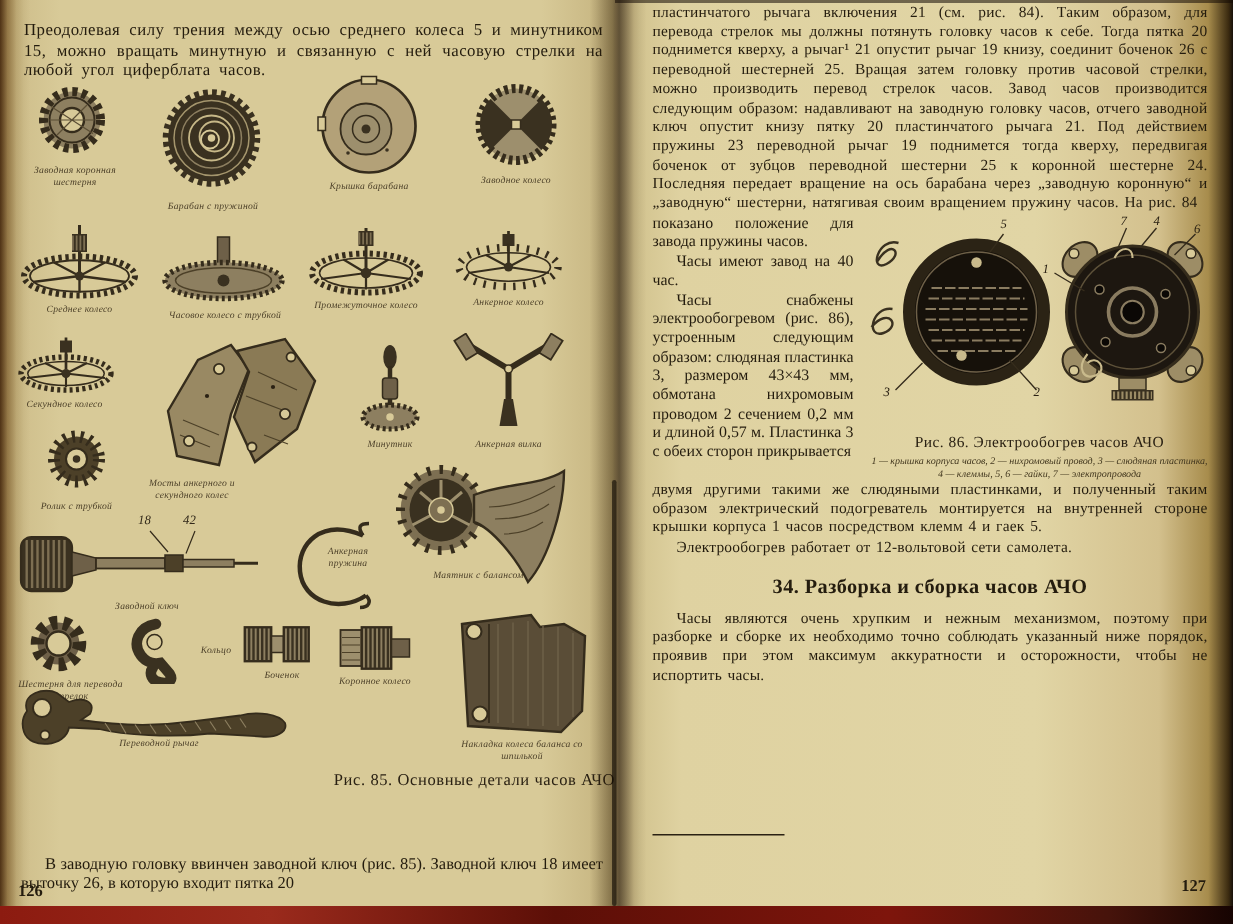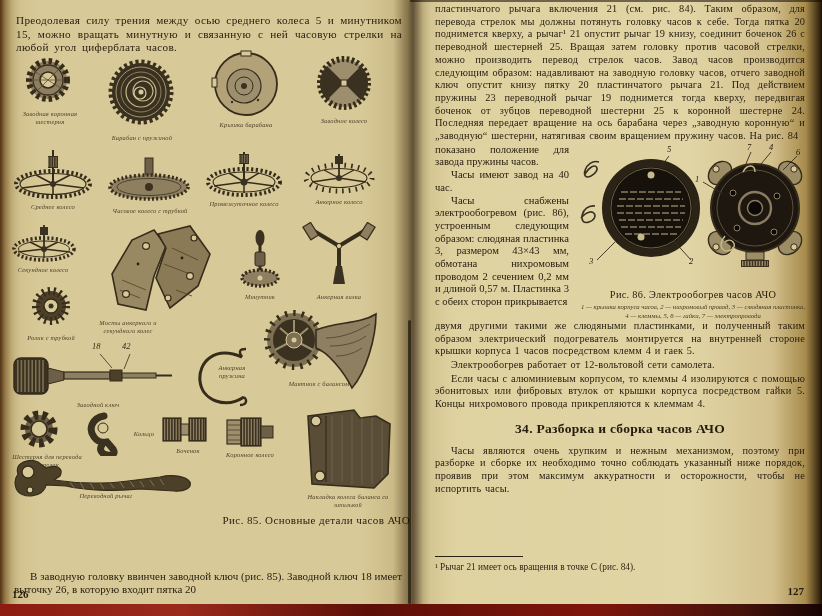--- a/index.html
+++ b/index.html
@@ -329,27 +329,25 @@
           <span class="callout" style="left:194px;top:-2px">4</span>
           <span class="callout" style="left:221px;top:3px">6</span>
           <span class="callout" style="left:120px;top:30px">1</span>
           <div class="fig86cap">Рис. 86. Электрообогрев часов АЧО</div>
           <div class="fig86leg">1 — крышка корпуса часов, 2 — нихромовый провод, 3 — слюдяная пластинка, 4 — клеммы, 5, 6 — гайки, 7 — электропровода</div>
         </div>
       </div>
 
       <p class="bodytext">двумя другими такими же слюдяными пластинками, и полученный таким образом электрический подогреватель монтируется на внутренней стороне крышки корпуса 1 часов посредством клемм 4 и гаек 5.</p>
       <p class="bodytext ind">Электрообогрев работает от 12-вольтовой сети самолета.</p>
-      <p class="bodytext ind">Если часы с алюминиевым корпусом, то клеммы 4 изолируются с помощью эбонитовых или фибровых втулок от крышки корпуса посредством гайки 5. Концы нихромового провода прикрепляются к клеммам 4.</p>
       <div class="heading">34. Разборка и сборка часов АЧО</div>
       <p class="bodytext ind">Часы являются очень хрупким и нежным механизмом, поэтому при разборке и сборке их необходимо точно соблюдать указанный ниже порядок, проявив при этом максимум аккуратности и осторожности, чтобы не испортить часы.</p>
     </div>
 
     <div class="fnrule"></div>
-    <div class="footnote">¹ Рычаг 21 имеет ось вращения в точке С (рис. 84).</div>
     <div class="pagenum" style="right:18px;top:585px">127</div>
   </div>
 
   <div class="gutter"></div>
   <div class="spine-line"></div>
   <div class="bottom-strip"></div>
   <div class="top-edge"></div>
 </div>
 
 </body></html>

